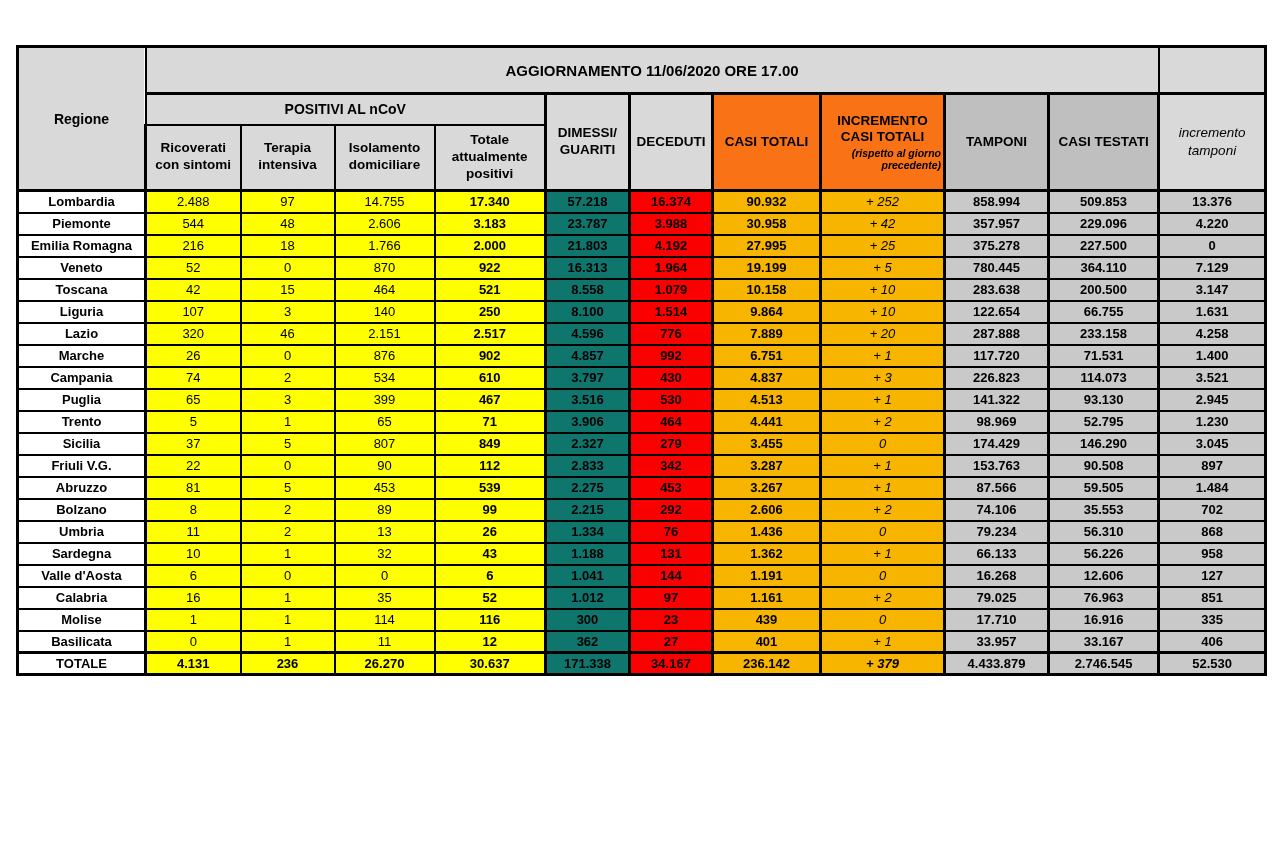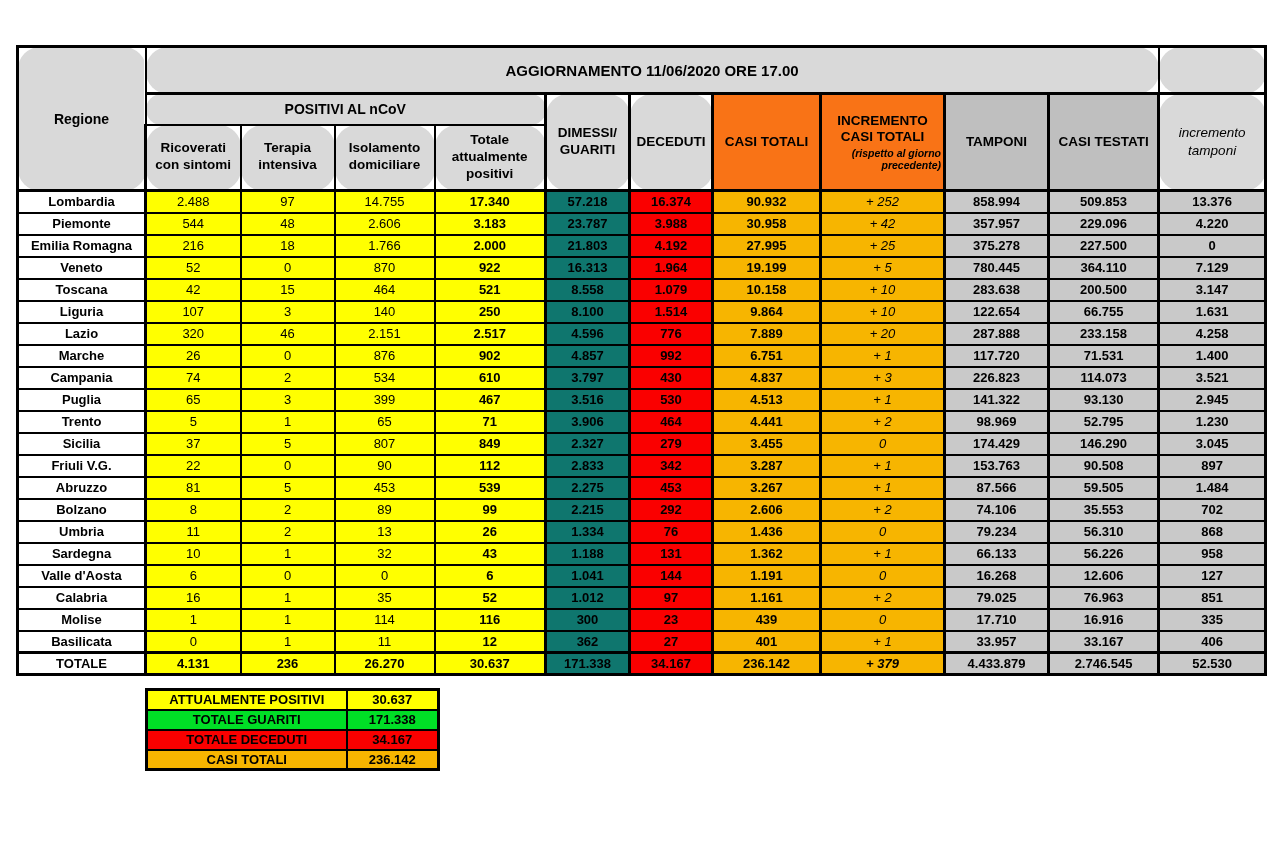--- a/index.html
+++ b/index.html
@@ -13,21 +13,21 @@
   table.main {
     border-collapse:collapse; table-layout:fixed;
     margin:45px 0 0 16px; width:1248px;
     border:3px solid #000;
   }
   table.main th, table.main td {
     border:2px solid #000; text-align:center; vertical-align:middle;
     padding:0 2px; overflow:hidden;
   }
   
-  .h-light { background:#d9d9d9;border-radius:22px; }
+  .h-light { background:#d9d9d9; }
   .h-dark  { background:#bfbfbf; }
   .h-orange{ background:#f97316; }
   .banner  { font-size:15px; font-weight:bold; border-bottom-width:3px !important; }
   .corner  { border-bottom-width:3px !important; }
   th.regione { font-size:14px; font-weight:bold; }
   .band2   { font-size:14px; font-weight:bold; height:31px; }
   .sub     { font-size:13.5px; font-weight:bold; line-height:1.25; height:66px; }
   .hbot    { border-bottom-width:3px !important; }
   .note    { font-size:10.5px; font-style:italic; font-weight:600; line-height:1.15; display:block; margin-top:1px;text-align:right; }
   .ital-h  { font-style:italic; font-weight:normal; font-size:13.5px; line-height:1.3; }
@@ -413,34 +413,14 @@
           <td class="c-red b tl">34.167</td>
           <td class="c-orange b tl">236.142</td>
           <td class="c-orange it tl">+ 379</td>
           <td class="c-gray b tl">4.433.879</td>
           <td class="c-gray b tl">2.746.545</td>
           <td class="c-gray b tl">52.530</td>
         </tr>
       </tbody>
   </table>
 
-  <table class="legend">
-    <tbody id="legend-body">
-        <tr>
-          <td class="lg-label" style="background: rgb(255, 255, 0);">ATTUALMENTE POSITIVI</td>
-          <td class="lg-value" style="background: rgb(255, 255, 0);">30.637</td>
-        </tr>
-        <tr>
-          <td class="lg-label" style="background: rgb(0, 223, 38);">TOTALE GUARITI</td>
-          <td class="lg-value" style="background: rgb(0, 223, 38);">171.338</td>
-        </tr>
-        <tr>
-          <td class="lg-label" style="background: rgb(250, 0, 0);">TOTALE DECEDUTI</td>
-          <td class="lg-value" style="background: rgb(250, 0, 0);">34.167</td>
-        </tr>
-        <tr>
-          <td class="lg-label" style="background: rgb(247, 181, 0);">CASI TOTALI</td>
-          <td class="lg-value" style="background: rgb(247, 181, 0);">236.142</td>
-        </tr>
-      </tbody>
-  </table>
 
 </div>
 
 </body></html>

